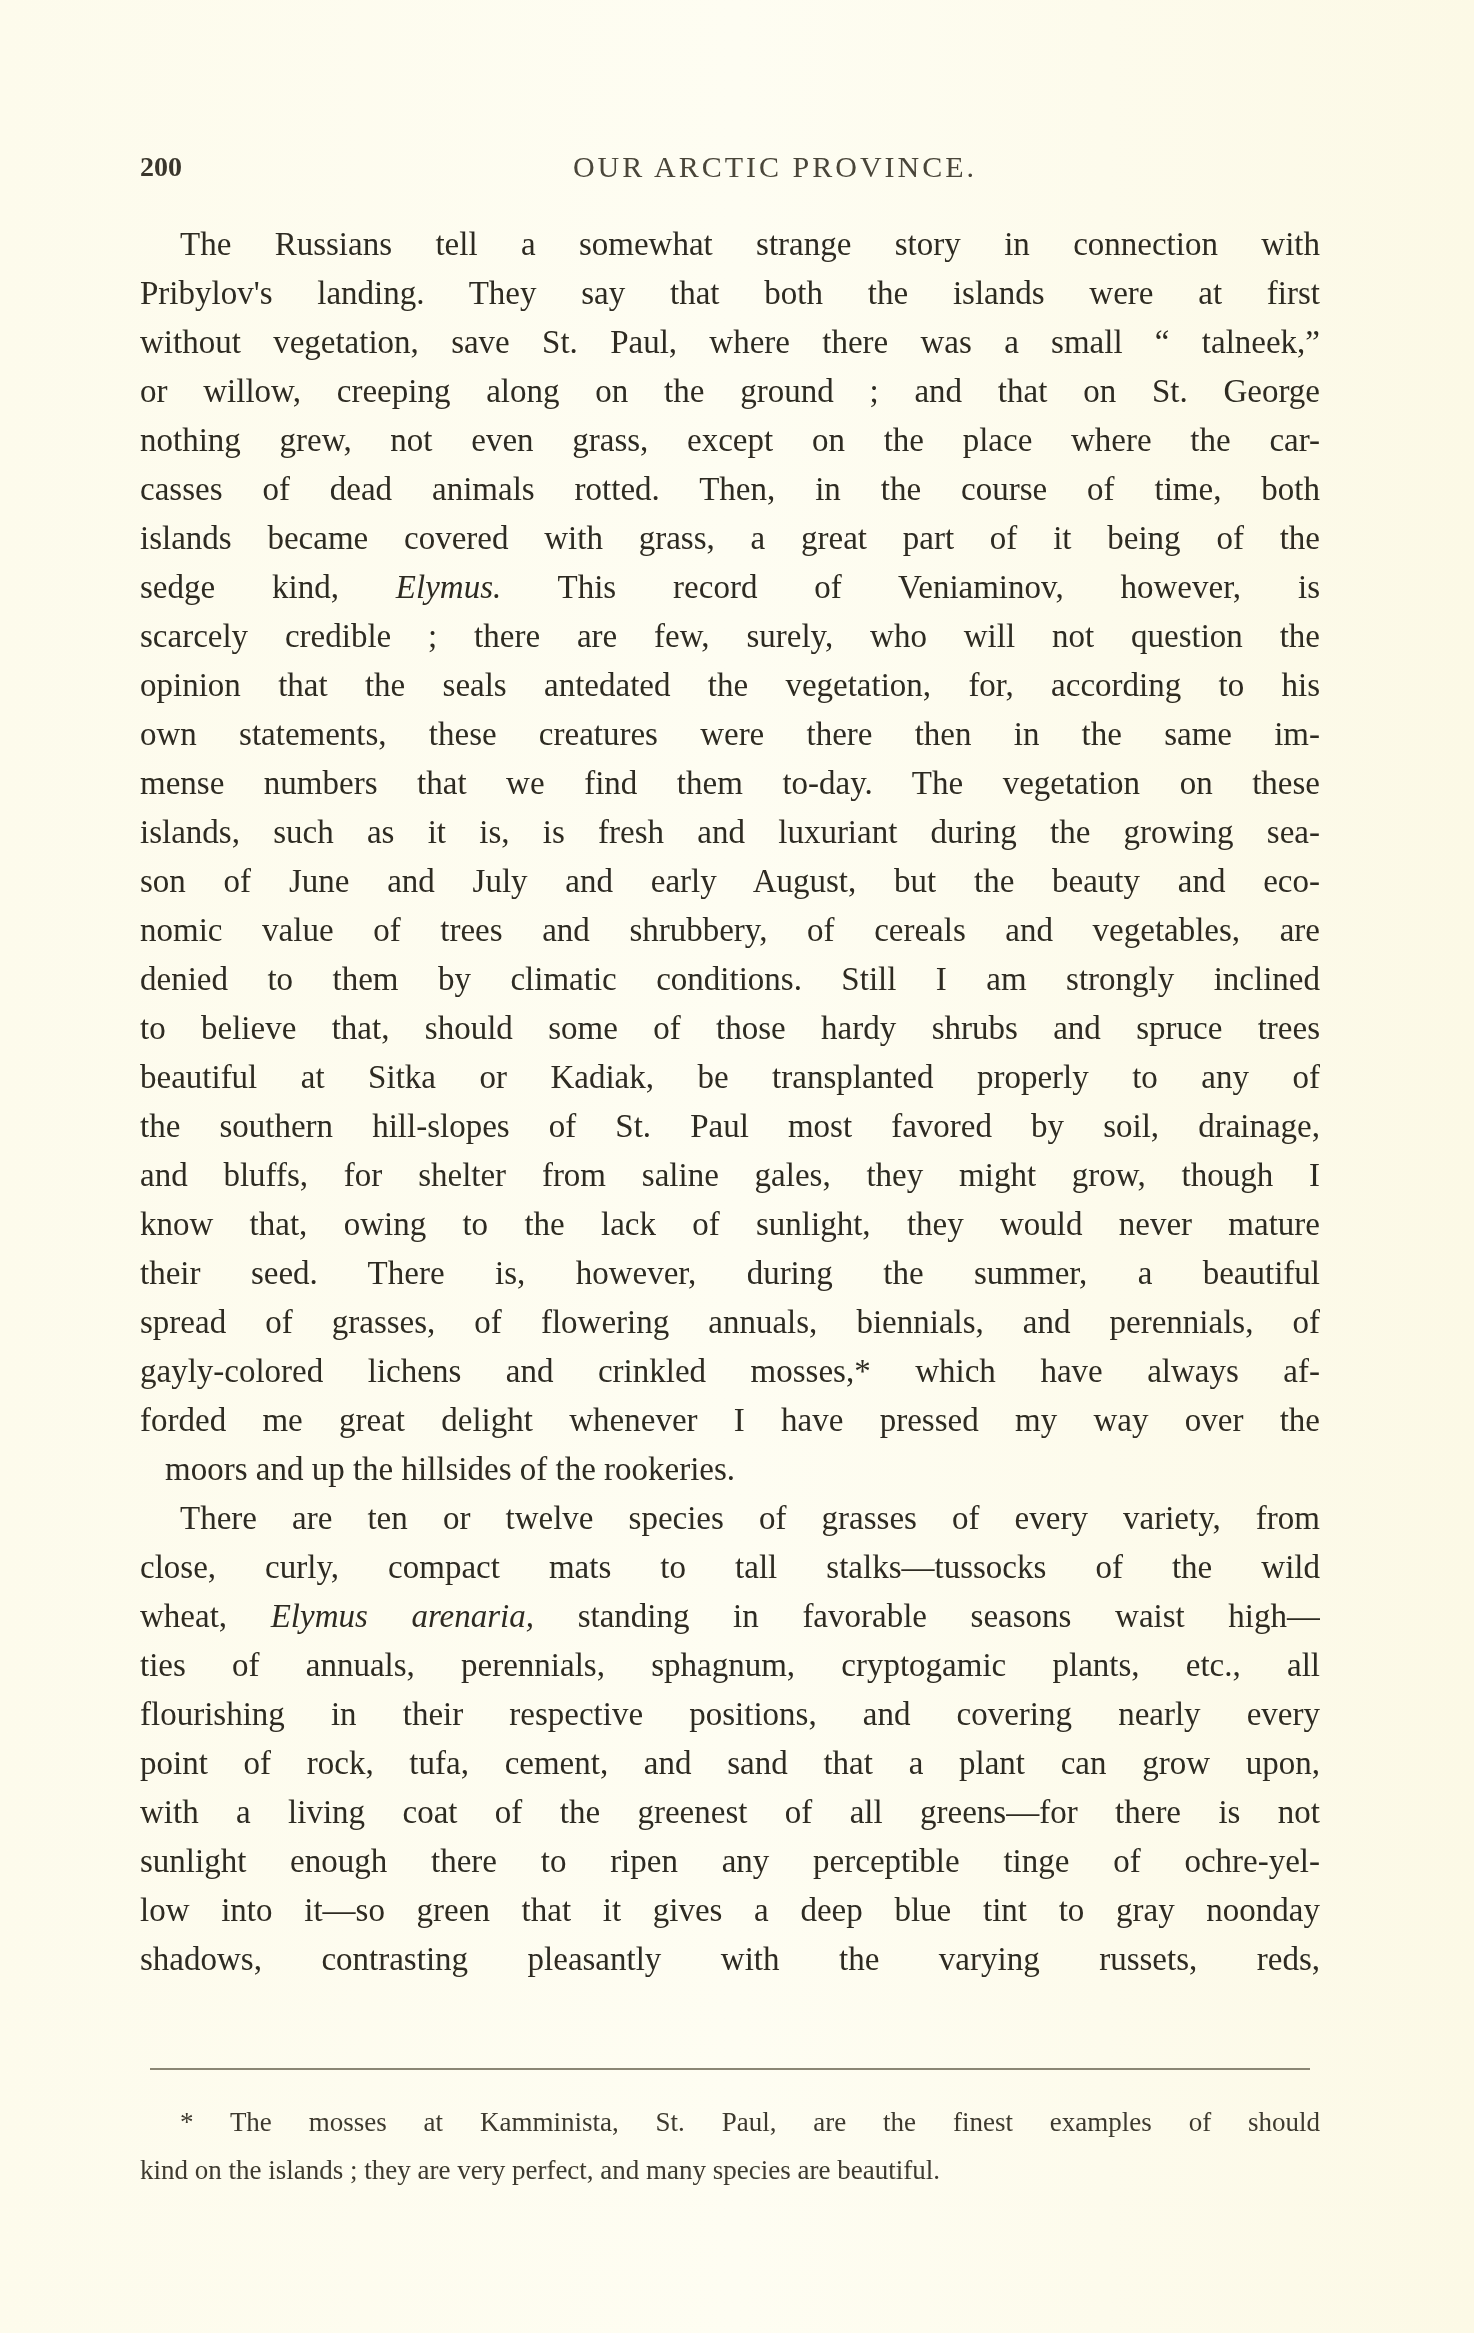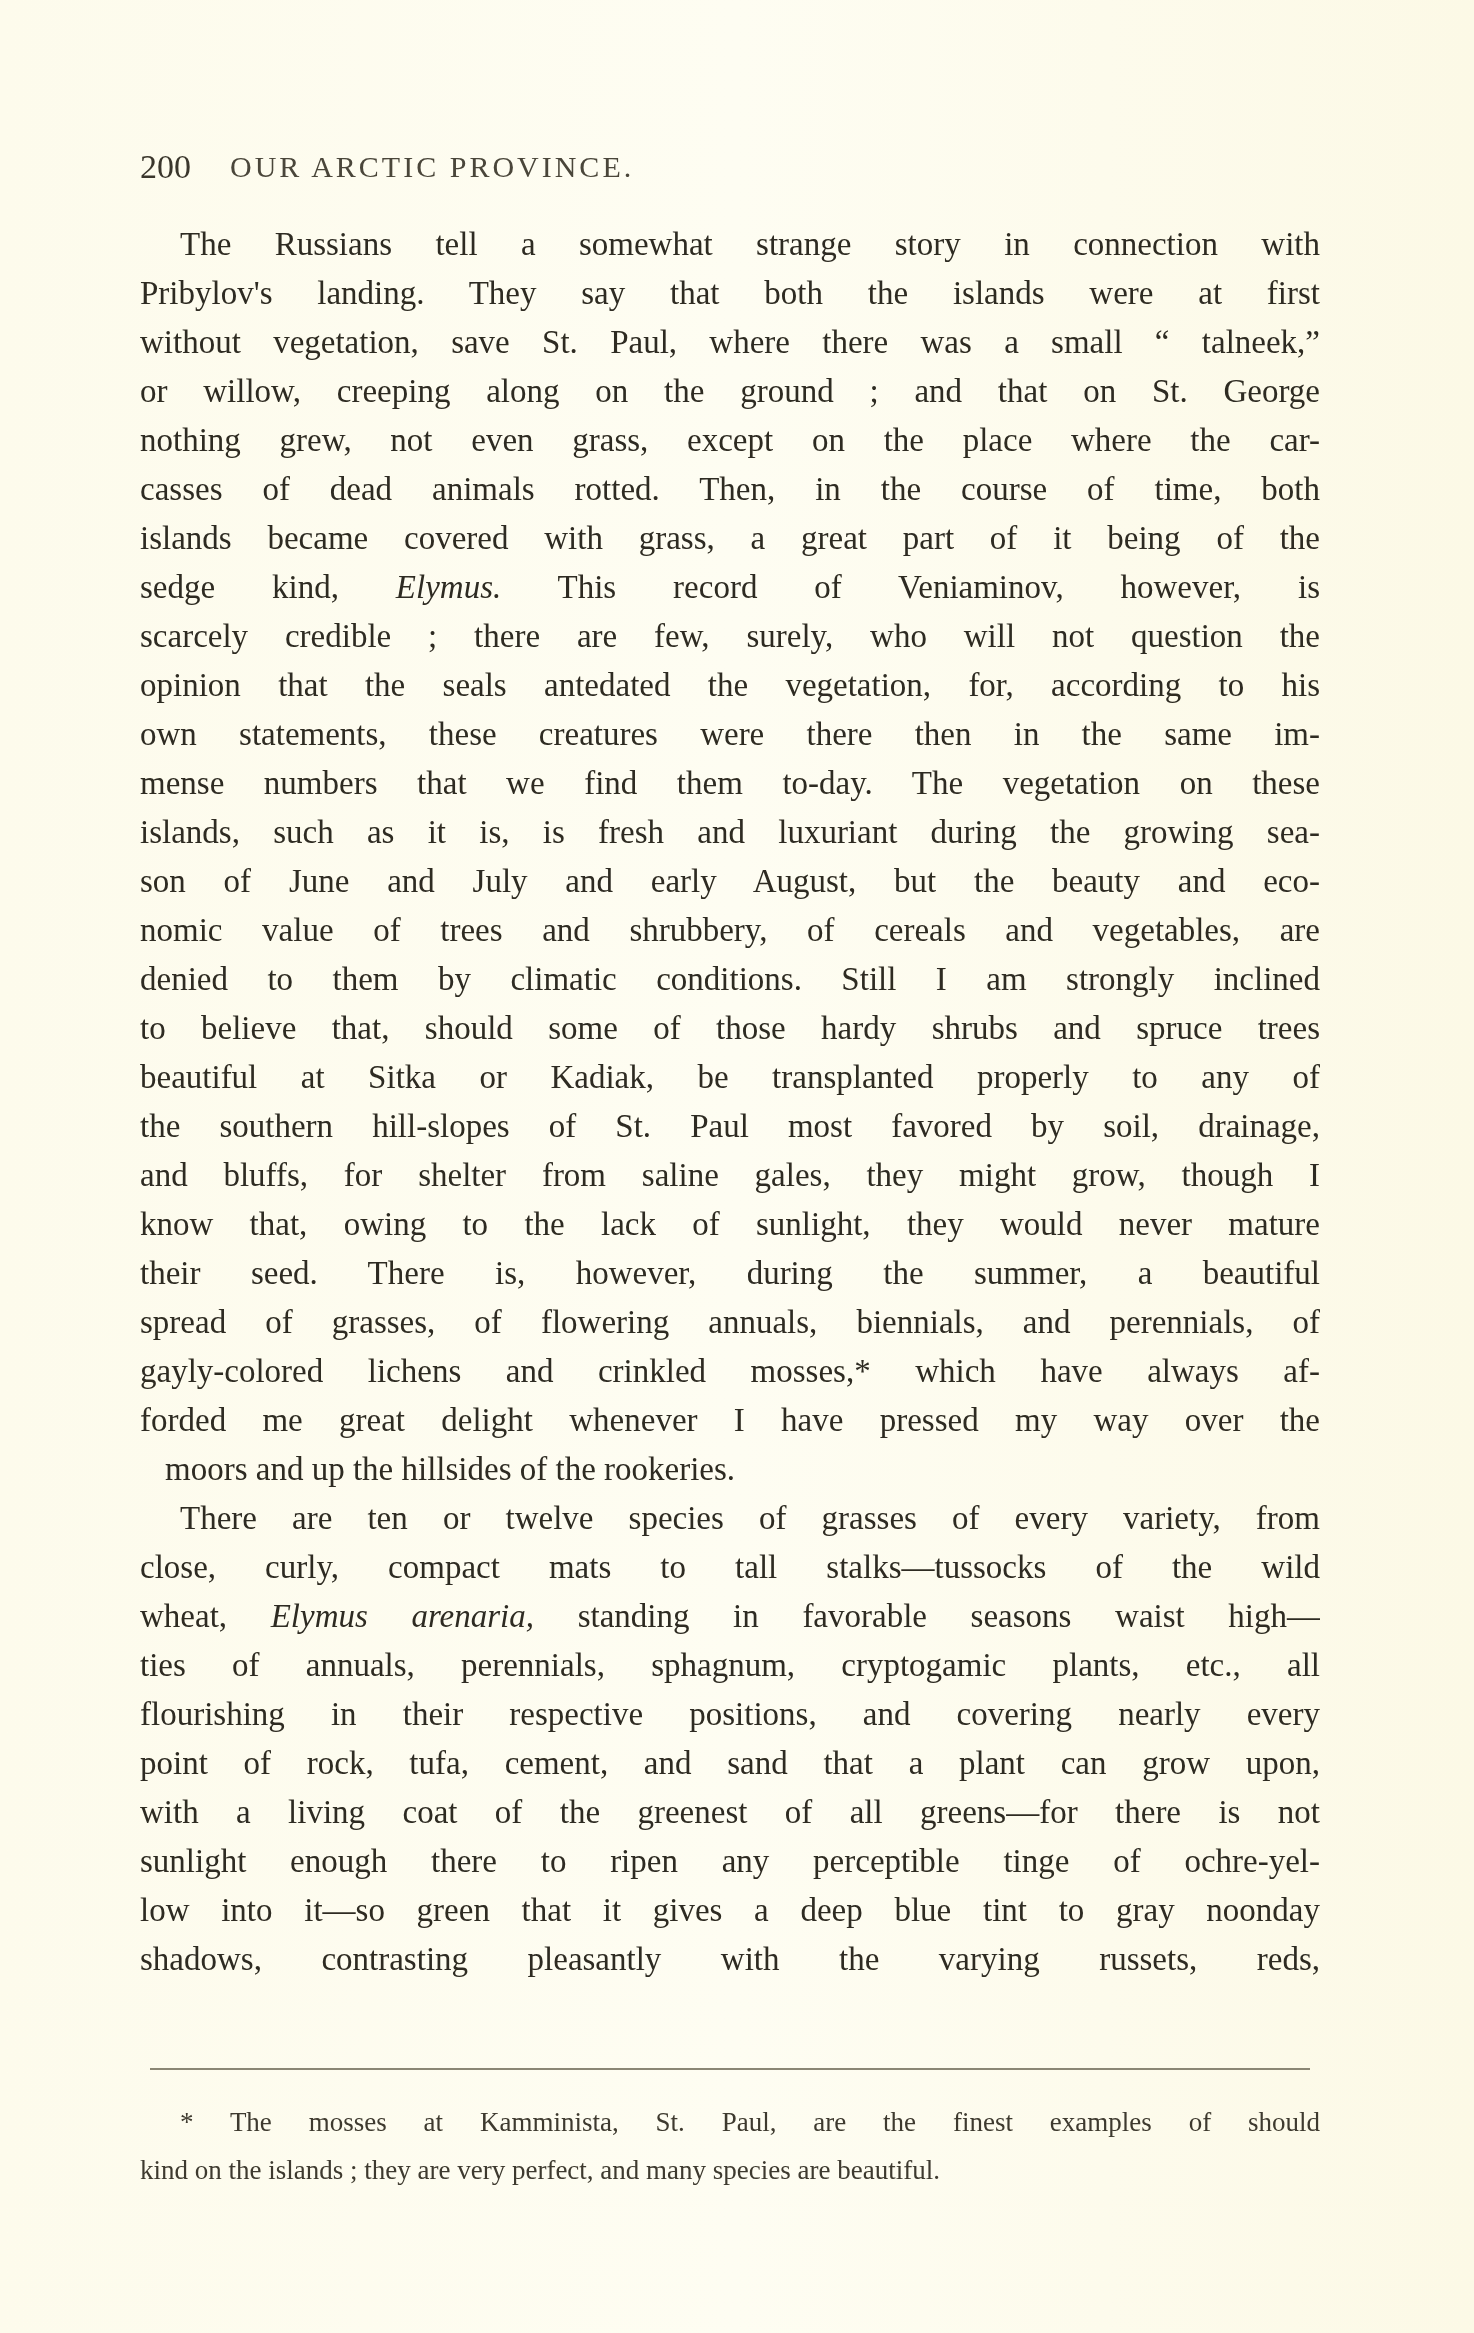--- a/index.html
+++ b/index.html
@@ -12,24 +12,24 @@
   }
   .page {
     position: absolute; left: 0; top: 0; width: 1474px; height: 2333px;
     background: linear-gradient(90deg, #fdfbec 0%, #fefdf2 50%, #fcf9e6 100%);
   }
   .running-head {
     position: absolute; left: 140px; top: 142px; width: 1180px; height: 50px;
   }
   .page-number {
     position: absolute; left: 0; top: 0;
-    font-size: 34px; line-height: 50px; color: #3a362c;
+    font-size: 28px; line-height: 50px; color: #3a362c; font-weight: bold;
   }
   .running-title {
-    position: absolute; left: 0; right: 0; top: 0; text-align: left;
+    position: absolute; left: 0; right: 0; top: 0; text-align: center;
     font-size: 30px; line-height: 50px; letter-spacing: 3px; color: #4a463a;
     padding-left: 90px;
   }
   .body-text {
     position: absolute; left: 140px; top: 220px; width: 1180px;
   }
   .line {
     display: block; height: 49px; line-height: 49px;
     font-size: 33px; white-space: nowrap;
     text-align: justify; text-align-last: justify;

